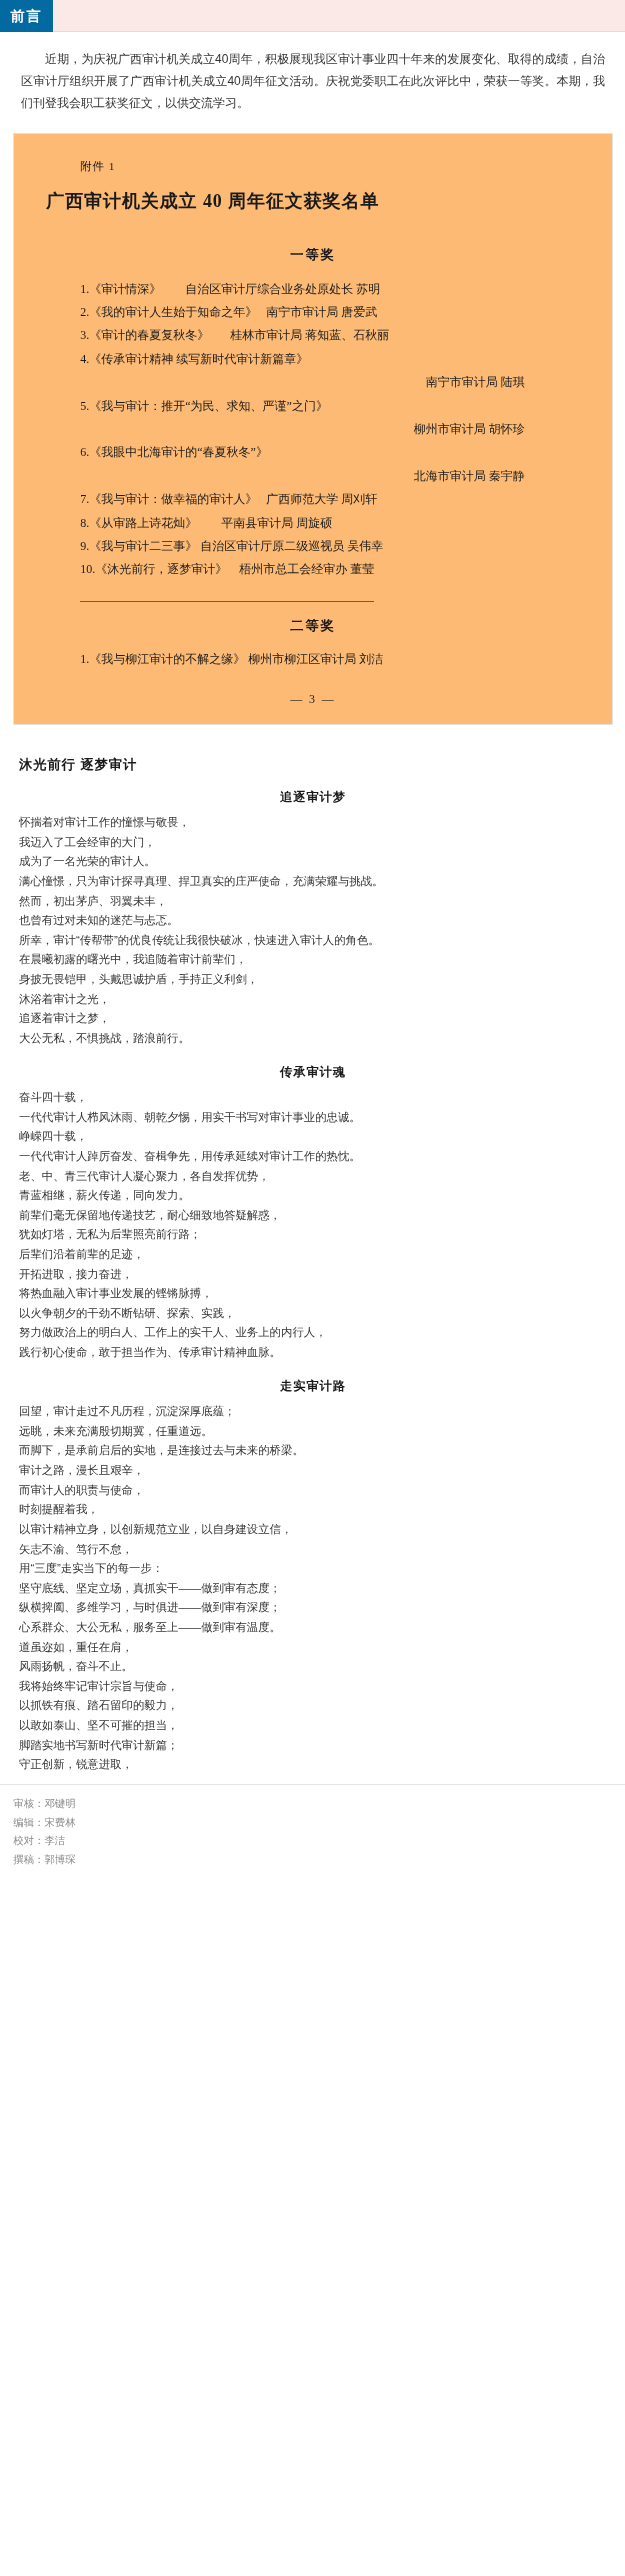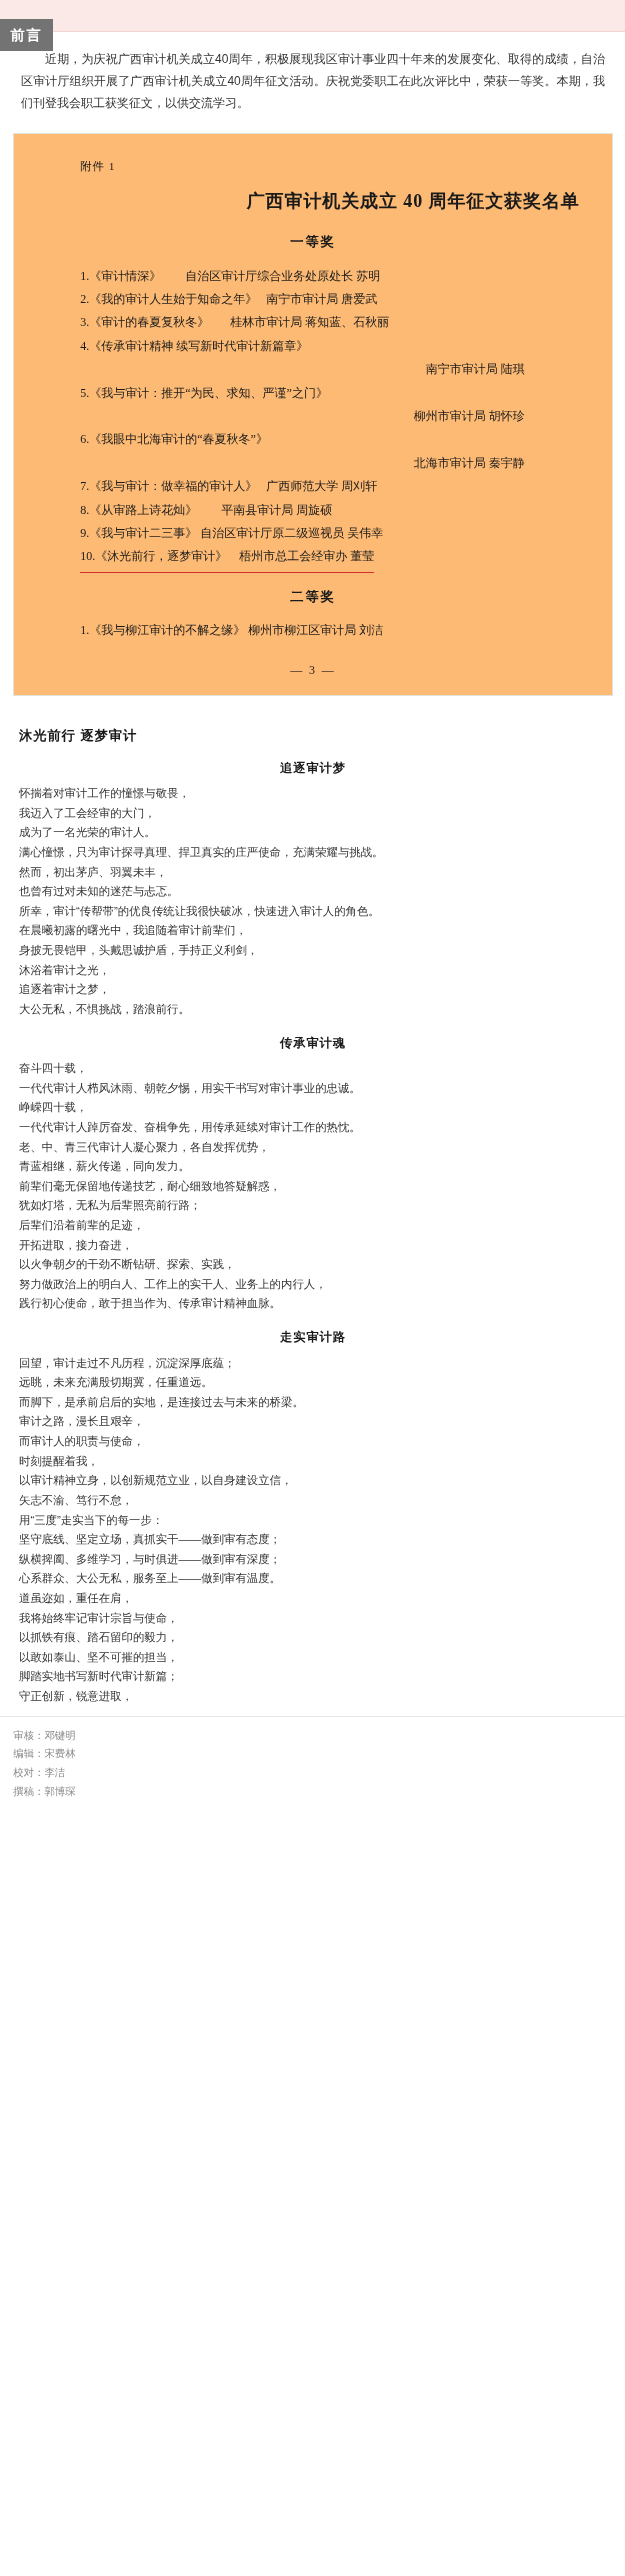--- a/index.html
+++ b/index.html
@@ -16,28 +16,27 @@
   .banner {
     position: relative;
     height: 32px;
     background: #fbe9e7;
     border-bottom: 0.9px solid #f0d5d0;
   }
   .banner-tag {
     position: absolute;
     left: 0; top: 0;
     width: 53px; height: 32px;
-    background: #737373;
+    background: #0369a1;
     color: #fff;
     font-size: 14.2px;
     font-weight: bold;
     letter-spacing: 1.9px;
     display: flex; align-items: center; justify-content: center;
     font-family: "DejaVu Sans", sans-serif;
-    margin-top: 19px;
   }
 
   
   .intro {
     padding: 16px 21px 15px 21px;
     font-size: 12px;
     line-height: 1.85;
     color: #333;
     text-align: justify;
     background: #fff;
@@ -53,43 +52,43 @@
     font-family: Liberation Serif, serif;
     color: #1a1a1a;
   }
   .sheet .attach {
     font-size: 11.4px;
     margin: 0 0 15px 34px;
     letter-spacing: 0.9px;
   }
   .sheet h1 {
     font-size: 18px;
-    text-align: right;
-    margin: 0 0 20px 0;
+    text-align: left;
+    margin: 0 0 33px 0;
     font-weight: bold;
     letter-spacing: 0.9px;
   }
   .sheet h2 {
     font-size: 13.3px;
     text-align: center;
     margin: 15px 0 13.3px 0;
     font-weight: bold;
     letter-spacing: 1.9px;
   }
   .entry {
     font-size: 12px;
     line-height: 1.95;
     margin: 0 0 0 17px;
     position: relative;
     white-space: pre-wrap;
   }
   .entry.highlight {
     border-bottom: 1.4px solid #d32f2f;
     display: inline-block;
-    padding-bottom: 3px;
+    padding-bottom: 19px;
   }
   .entry-wrap { margin-left: 17px; }
   .org-right {
     font-size: 12px;
     line-height: 1.95;
     text-align: right;
     margin: 0 55px 0 0;
   }
   .page-no {
     text-align: center;
@@ -226,38 +225,40 @@
     <p class="line">奋斗四十载，</p>
     <p class="line">一代代审计人栉风沐雨、朝乾夕惕，用实干书写对审计事业的忠诚。</p>
     <p class="line">峥嵘四十载，</p>
     <p class="line">一代代审计人踔厉奋发、奋楫争先，用传承延续对审计工作的热忱。</p>
     <p class="line">老、中、青三代审计人凝心聚力，各自发挥优势，</p>
     <p class="line">青蓝相继，薪火传递，同向发力。</p>
     <p class="line">前辈们毫无保留地传递技艺，耐心细致地答疑解惑，</p>
     <p class="line">犹如灯塔，无私为后辈照亮前行路；</p>
     <p class="line">后辈们沿着前辈的足迹，</p>
     <p class="line">开拓进取，接力奋进，</p>
+    <p class="line">将热血融入审计事业发展的铿锵脉搏，</p>
     <p class="line">以火争朝夕的干劲不断钻研、探索、实践，</p>
     <p class="line">努力做政治上的明白人、工作上的实干人、业务上的内行人，</p>
     <p class="line">践行初心使命，敢于担当作为、传承审计精神血脉。</p>
 
     <div class="sec-title">走实审计路</div>
     <p class="line">回望，审计走过不凡历程，沉淀深厚底蕴；</p>
     <p class="line">远眺，未来充满殷切期冀，任重道远。</p>
     <p class="line">而脚下，是承前启后的实地，是连接过去与未来的桥梁。</p>
     <p class="line">审计之路，漫长且艰辛，</p>
     <p class="line">而审计人的职责与使命，</p>
     <p class="line">时刻提醒着我，</p>
     <p class="line">以审计精神立身，以创新规范立业，以自身建设立信，</p>
     <p class="line">矢志不渝、笃行不怠，</p>
     <p class="line">用“三度”走实当下的每一步：</p>
     <p class="line">坚守底线、坚定立场，真抓实干——做到审有态度；</p>
     <p class="line">纵横捭阖、多维学习，与时俱进——做到审有深度；</p>
     <p class="line">心系群众、大公无私，服务至上——做到审有温度。</p>
     <p class="line">道虽迩如，重任在肩，</p>
+    <p class="line">风雨扬帆，奋斗不止。</p>
     <p class="line">我将始终牢记审计宗旨与使命，</p>
     <p class="line">以抓铁有痕、踏石留印的毅力，</p>
     <p class="line">以敢如泰山、坚不可摧的担当，</p>
     <p class="line">脚踏实地书写新时代审计新篇；</p>
     <p class="line">守正创新，锐意进取，</p>
   </div>
 
   <div class="footer">
     <p class="credit">审核：邓键明</p>
     <p class="credit">编辑：宋费林</p>

